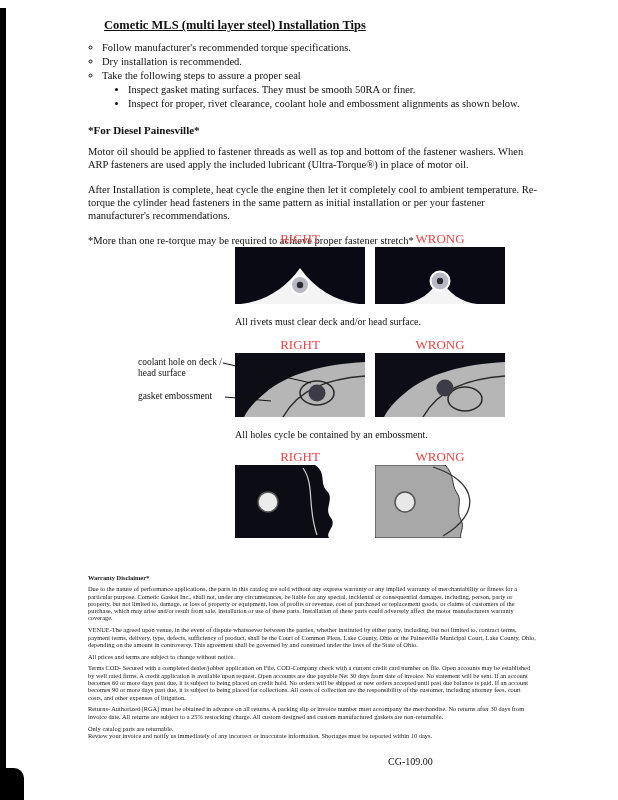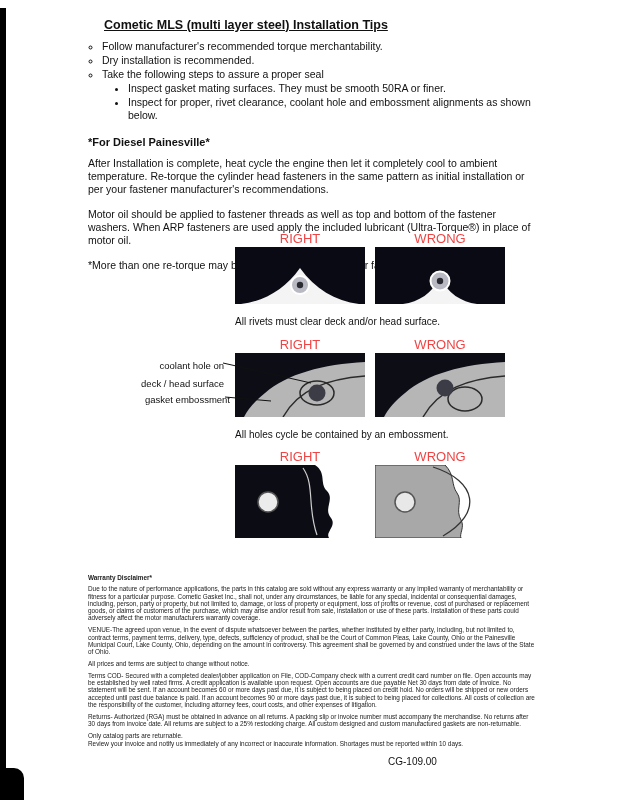--- a/index.html
+++ b/index.html
@@ -2,21 +2,21 @@
 <html><head>
 <meta charset="utf-8">
 <style>
   * { margin:0; padding:0; box-sizing:border-box; }
   html,body { background:#fff; }
   body {
     width:618px; height:800px;
     font-family:"Liberation Sans", sans-serif;
     color:#111; position:relative; overflow:hidden;
   }
-  .page { position:absolute; inset:0; background:#fff; }
+  .page { position:absolute; inset:0; background:#fff;font-family:Liberation Serif, serif; }
 
   
   .spine { position:absolute; left:0; top:8px; width:6px; height:792px; background:#000; }
   .spine-foot { position:absolute; left:0; top:768px; width:24px; height:32px; background:#000; border-top-right-radius:10px; }
 
   
   .top-text { position:absolute; left:88px; top:18px; width:452px; }
   .title { font-size:12.5px; font-weight:700; text-decoration:underline; margin-left:16px; margin-bottom:8px; }
   ul.tips { list-style:circle outside; padding-left:14px; font-size:10.5px; line-height:13px; }
   ul.tips-sub { list-style:disc outside; padding-left:40px; font-size:10.5px; line-height:13px; }
@@ -29,21 +29,21 @@
   .figures { position:absolute; left:235px; top:231px; width:270px; }
   .fig-row { position:relative; margin-bottom:9px; }
   .fig-heads { display:flex; gap:10px; height:16px; }
   .fig-heads span { width:130px; text-align:center; font-size:13px; color:#ef4444; }
   .panels { display:flex; gap:10px; }
   .panel { display:block; }
   .caption { font-size:10px; line-height:11.5px; margin-top:12px; color:#111; }
   .caption-wrap { width:250px; }
 
   
-  .ann { position:absolute; font-size:9.5px; line-height:18px; color:#111;text-align:right; }
+  .ann { position:absolute; font-size:9.5px; line-height:11px; color:#111; }
   .ann-1 { left:-97px; top:20px; width:86px; }
   .ann-2 { left:-97px; top:54px; width:92px; }
   .leader-svg { position:absolute; left:-12px; top:14px; width:96px; height:56px; pointer-events:none; }
 
   
   .legal { position:absolute; left:88px; top:574px; width:448px; font-size:6.4px; line-height:7.3px; color:#1a1a1a; }
   .legal-heading { font-weight:700; margin-bottom:4px; }
   .legal p { margin-bottom:4.5px; }
   .legal p.tight { margin-bottom:0.5px; }
 
@@ -54,32 +54,32 @@
 
 <div class="page">
 
   <div class="spine"></div>
   <div class="spine-foot"></div>
 
   <div class="top-text">
     <div class="title">Cometic MLS (multi layer steel) Installation Tips</div>
 
     <ul class="tips">
-      <li>Follow manufacturer's recommended torque merchantability.</li>
+      <li>Follow manufacturer's recommended torque specifications.</li>
       <li>Dry installation is recommended.</li>
       <li>Take the following steps to assure a proper seal</li>
     </ul>
     <ul class="tips-sub">
       <li>Inspect gasket mating surfaces.  They must be smooth 50RA or finer.</li>
       <li>Inspect for proper, rivet clearance, coolant hole and embossment alignments as shown below.</li>
     </ul>
 
     <div class="diesel-heading">*For Diesel Painesville*</div>
+    <p class="para">Motor oil should be applied to fastener threads as well as top and bottom of the fastener washers. When ARP fasteners are used apply the included lubricant (Ultra-Torque®) in place of motor oil.</p>
     <p class="para">After Installation is complete, heat cycle the engine then let it completely cool to ambient temperature. Re-torque the cylinder head fasteners in the same pattern as initial installation or per your fastener manufacturer's recommendations.</p>
-    <p class="para">Motor oil should be applied to fastener threads as well as top and bottom of the fastener washers. When ARP fasteners are used apply the included lubricant (Ultra-Torque®) in place of motor oil.</p>
     <p class="note">*More than one re-torque may be required to achieve proper fastener stretch*</p>
   </div>
 
   <div class="figures">
 
     <div class="fig-row">
       <div class="fig-heads">
         <span>RIGHT</span>
         <span>WRONG</span>
       </div>

